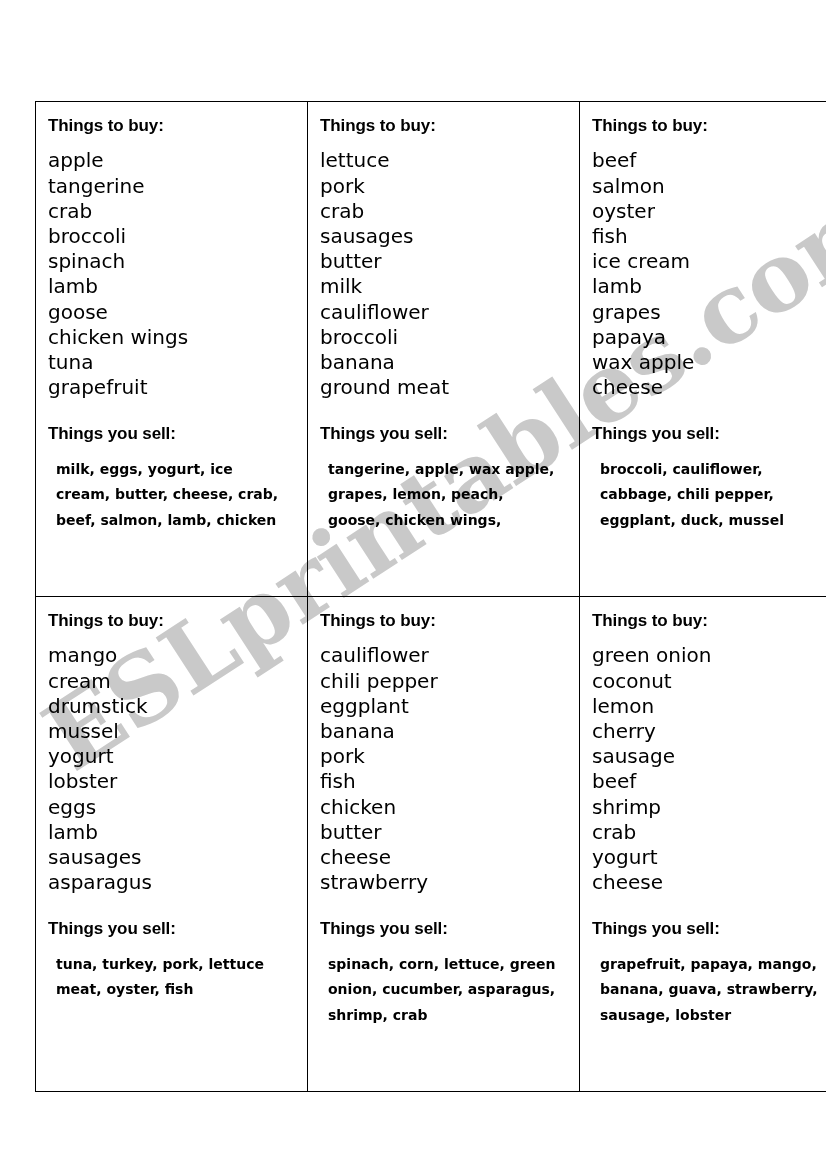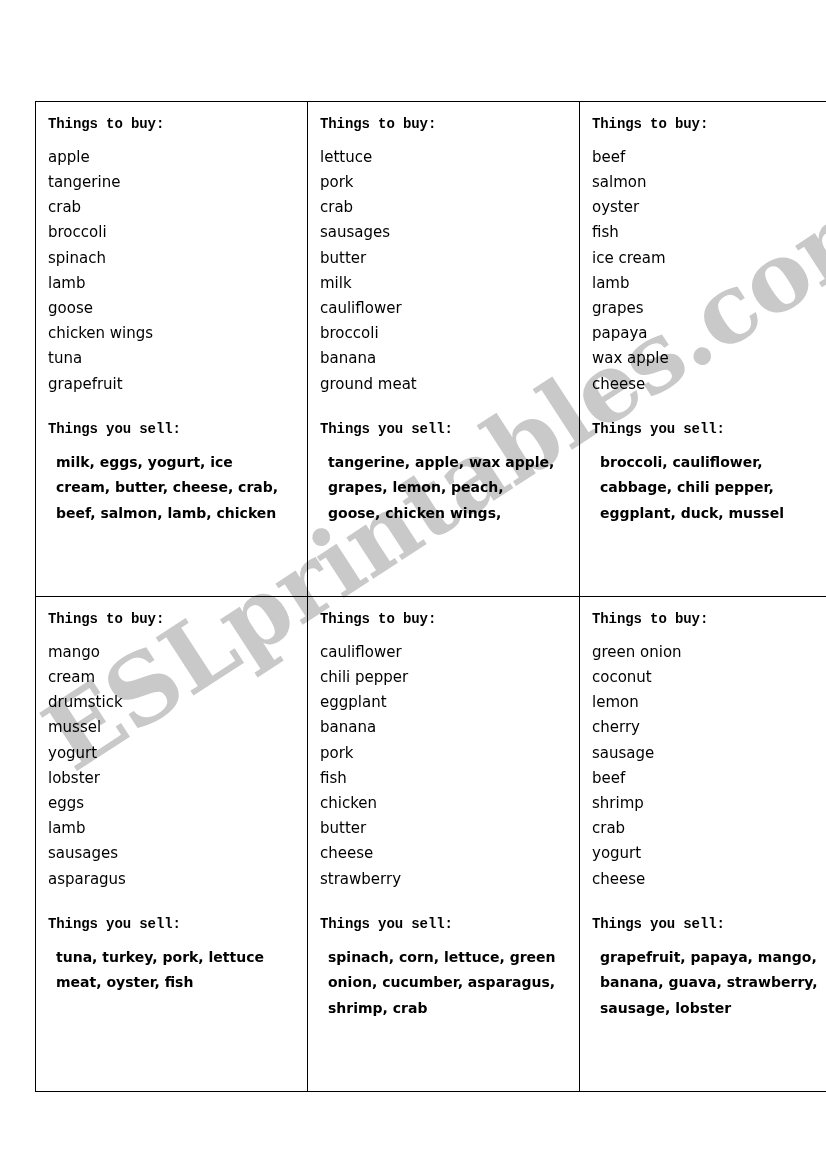--- a/index.html
+++ b/index.html
@@ -62,38 +62,38 @@
   #sheet-table td.card {
     border: 1.3px solid #000000;
     vertical-align: top;
     padding: 14px 12px 10px 12px;
     width: 247px;
     height: 470px;
     background: transparent;
   }
 
   .card-heading {
-    font-family: Liberation Mono, monospace;
-    font-size: 14px;
+    font-family: Liberation Sans, sans-serif;
+    font-size: 17px;
     font-weight: 700;
     line-height: 1.2;
     margin: 0 0 12px 0;
     letter-spacing: -0.1px;
   }
   .card-heading.sell-heading {
     margin-top: 24px;
   }
 
   ul.item-list {
     list-style: none;
     margin: 0 0 0 0;
     padding: 0;
   }
   ul.item-list li {
-    font-size: 15px;
+    font-size: 20px;
     line-height: 25.2px;
     white-space: nowrap;
   }
 
   p.sell-items {
     margin: 8px;
     font-size: 14px;
     line-height: 25.5px;
     font-weight: bold;
   }

